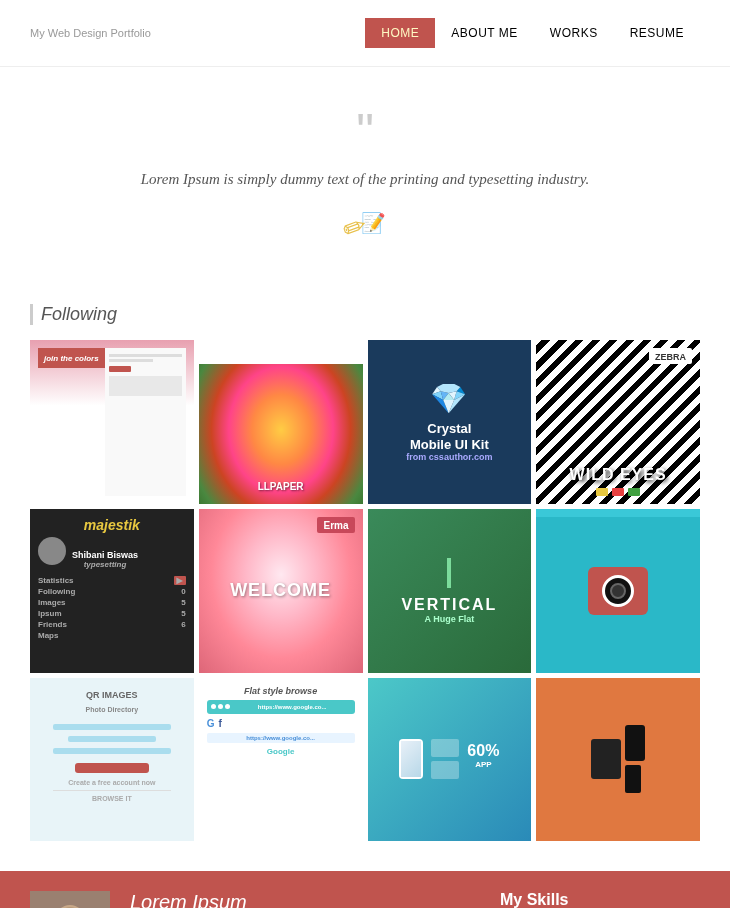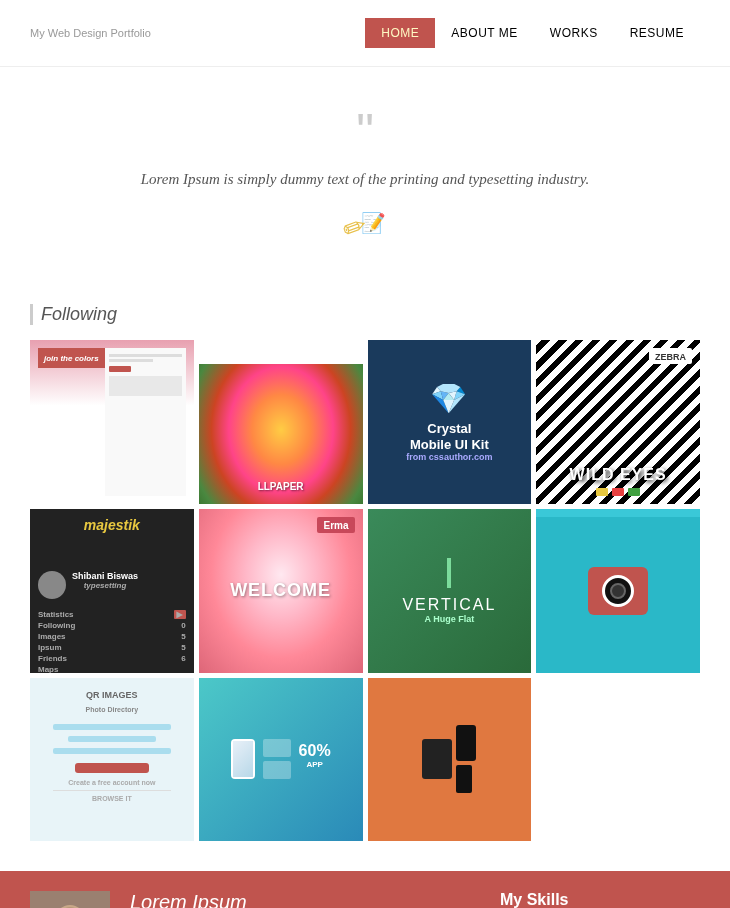--- a/index.html
+++ b/index.html
@@ -172,21 +172,21 @@
       width: 100%;
       height: 100%;
       background: linear-gradient(135deg, #3a8a5a 0%, #2a6a3a 100%);
       display: flex;
       flex-direction: column;
       align-items: center;
       justify-content: center;
       color: #fff;
     }
     .vertical-bar { width: 4px; height: 30px; background: #7cdc9c; margin-bottom: 8px; }
-    .vertical-title { font-size: 16px; font-weight: normal; letter-spacing: 2px; }
+    .vertical-title { font-size: 16px; font-weight: bold; letter-spacing: 2px; }
     .vertical-sub { font-size: 9px; color: #aaffcc; }
 
     
     .thumb-8-inner {
       width: 100%;
       height: 100%;
       background: #2ab8c8;
       display: flex;
       align-items: center;
       justify-content: center;
@@ -365,21 +365,21 @@
             <div style="width:12px;height:8px;background:#40a040;border-radius:1px;"></div>
           </div>
         </div>
       </div>
     </div>
 
     <div class="portfolio-item">
       <div class="portfolio-thumb">
         <div class="thumb-5-inner">
           <div class="profile-name">majestik</div>
-          <div style="display:flex;align-items:flex-start;gap:6px;margin-bottom:6px;margin-top:34px;">
+          <div style="display:flex;align-items:flex-end;gap:6px;margin-bottom:6px;">
             <div class="profile-avatar"></div>
             <div>
               <div style="font-size:9px;color:#fff;font-weight:bold;">Shibani Biswas</div>
               <div style="font-size:8px;color:#aaa;font-style:italic;">typesetting</div>
             </div>
           </div>
           <div class="profile-stat">
               <span>Statistics</span>
               <span style="background:#c0544e;padding:0 3px;border-radius:1px;">▶</span>
             </div>
@@ -450,20 +450,39 @@
           <div class="form-line" style="width:60%;"></div>
           <div class="form-line"></div>
           <div class="form-btn"></div>
           <div style="font-size:7px;color:#aaa;margin-top:6px;">Create a free account now</div>
           <div style="height:1px;background:#ddd;width:80%;margin:4px 0;"></div>
           <div style="font-size:7px;color:#aaa;">BROWSE IT</div>
         </div>
       </div>
     </div>
 
+    <div class="portfolio-item">
+      <div class="portfolio-thumb">
+        <div class="thumb-10-inner">
+          <div style="font-size:9px;color:#555;font-weight:bold;font-style:italic;margin-bottom:4px;">Flat style browse</div>
+          <div class="browser-bar">
+            <div class="browser-dot"></div>
+            <div class="browser-dot"></div>
+            <div class="browser-dot"></div>
+            <span class="browser-url">https://www.google.co...</span>
+          </div>
+          <div class="browser-search-row">
+            <span class="g-box">G</span>
+            <span class="f-box">f</span>
+          </div>
+          <div class="browser-link">https://www.google.co...</div>
+          <div style="font-size:8px;color:#4ac8c8;font-weight:bold;margin-top:4px;">Google</div>
+        </div>
+      </div>
+    </div>
 
     <div class="portfolio-item">
       <div class="portfolio-thumb">
         <div class="thumb-11-inner">
           <div class="mini-phone">
             <div class="mini-phone-screen"></div>
           </div>
           <div style="display:flex;flex-direction:column;gap:4px;">
             <div style="width:28px;height:18px;background:rgba(255,255,255,0.3);border-radius:2px;"></div>
             <div style="width:28px;height:18px;background:rgba(255,255,255,0.3);border-radius:2px;"></div>

